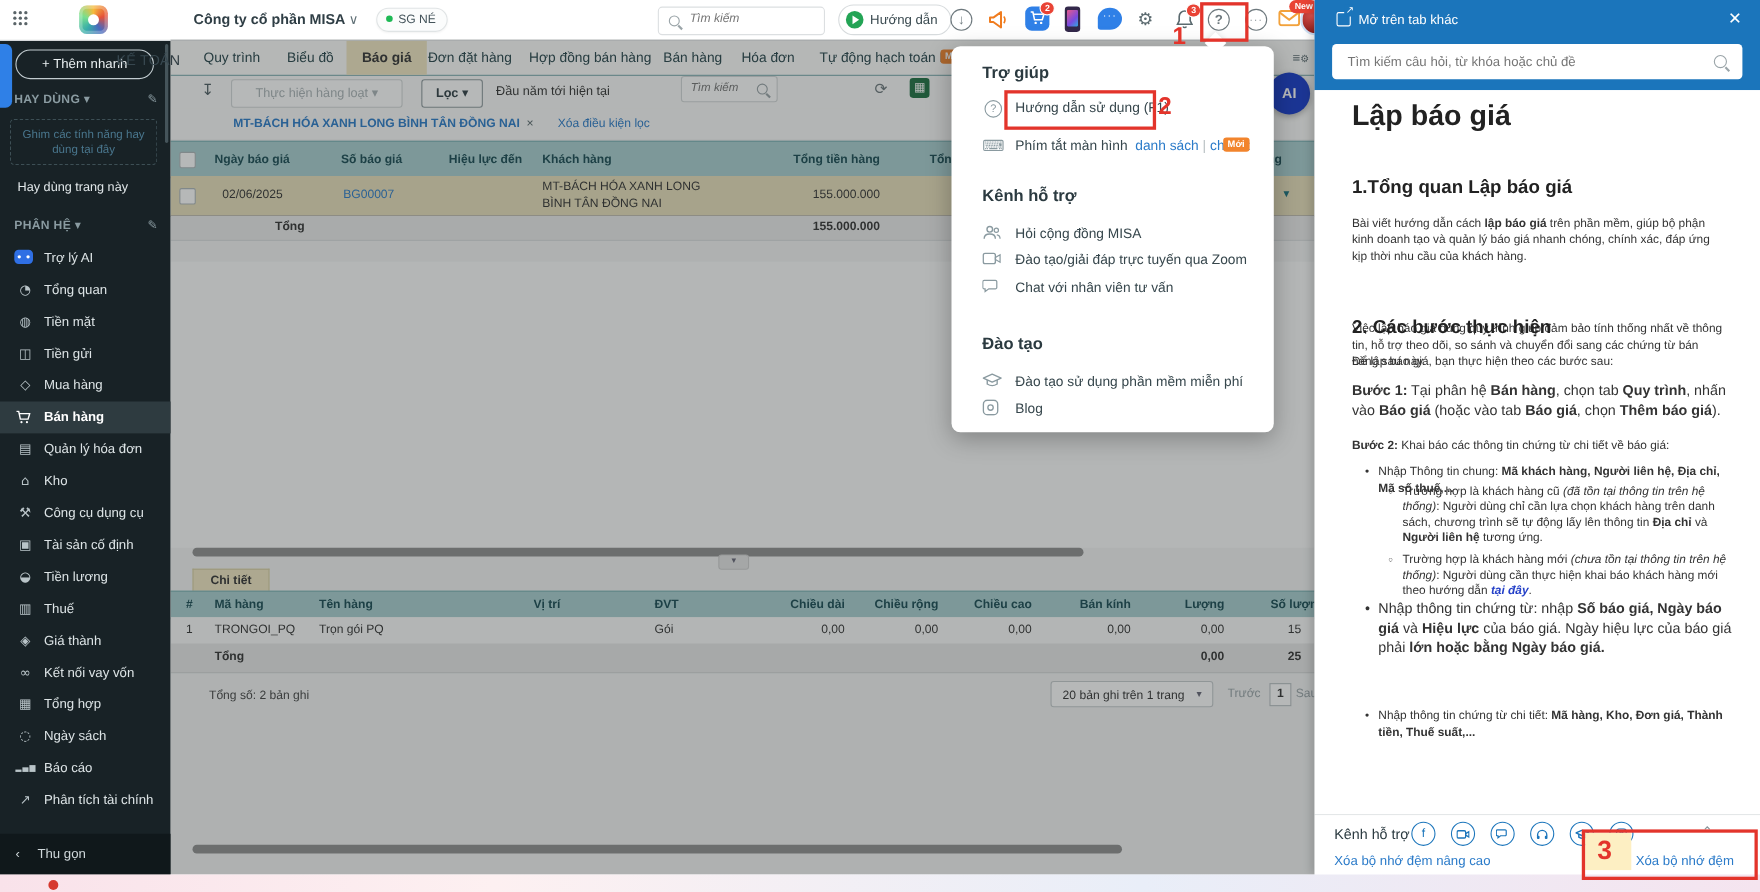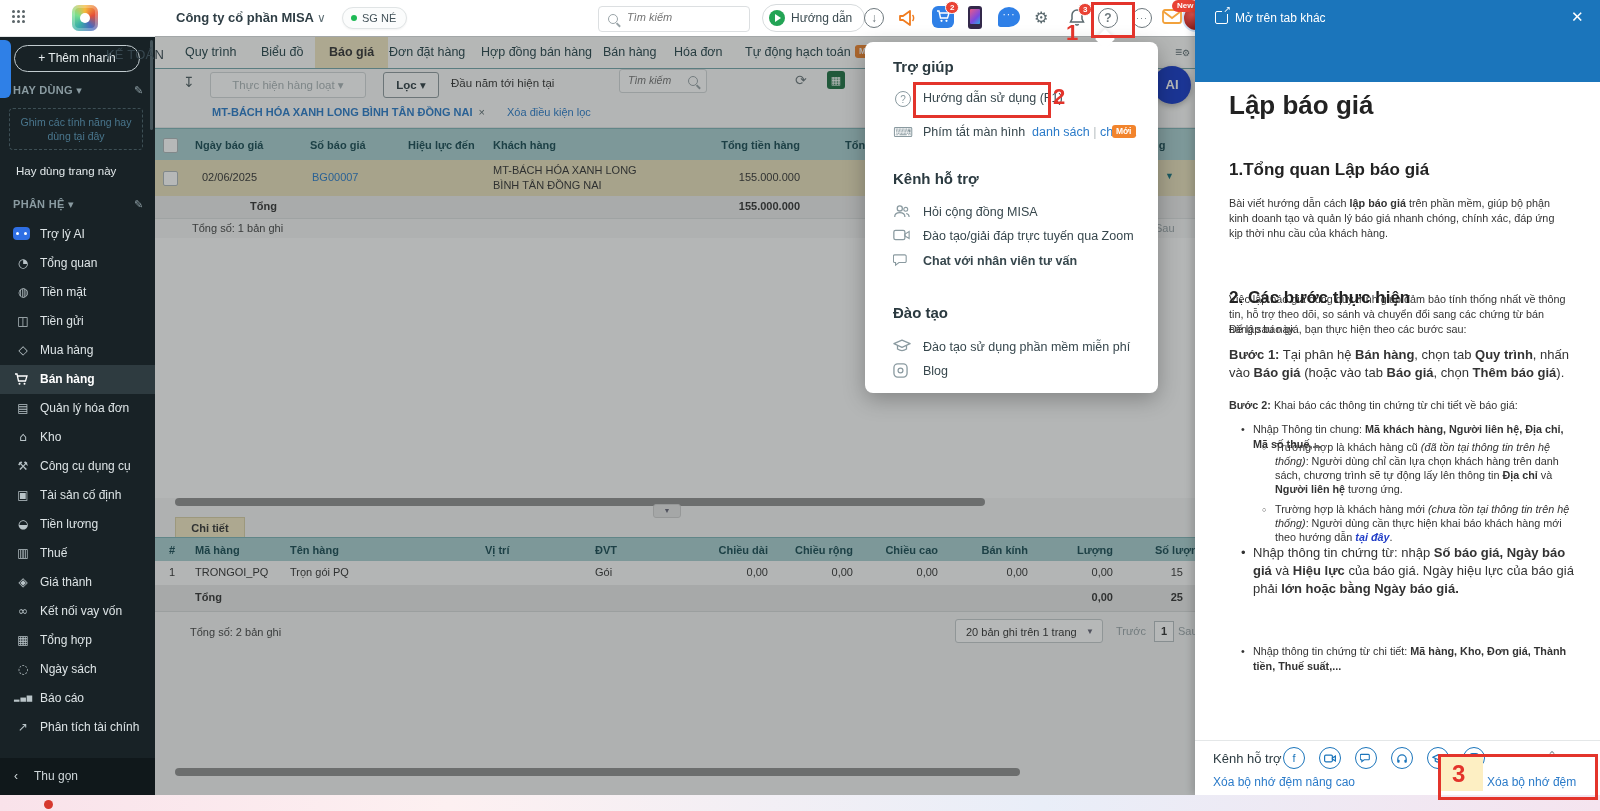--- a/index.html
+++ b/index.html
@@ -348,24 +348,20 @@
       <div class="cell" style="left:47px;top:11px;width:80px;">02/06/2025</div>
       <div class="cell" style="left:157px;top:11px;width:70px;color:#2b7bc9;">BG00007</div>
       <div class="cell" style="left:338px;top:3px;width:172px;white-space:normal;line-height:15px;">MT-BÁCH HÓA XANH LONG BÌNH TÂN ĐỒNG NAI</div>
       <div class="cell ralign" style="left:497px;top:11px;width:148px;">155.000.000</div>
       <div class="cell" style="left:1010px;top:11px;color:#17707c;font-size:9px;">▼</div>
     </div>
     <div class="gtotal">
       <div class="cell" style="left:95px;top:4px;font-weight:bold;">Tổng</div>
       <div class="cell ralign" style="left:497px;top:4px;width:148px;font-weight:bold;">155.000.000</div>
     </div>
-    <div class="gcount">
-      <div class="cell" style="left:37px;top:4px;color:#444;">Tổng số: 1 bản ghi</div>
-      <div class="cell" style="left:1000px;top:4px;color:#9aa4a8;">Sau</div>
-    </div>
     <div class="g1body"></div>
 
     <div class="hscroll" style="left:20px;top:462px;width:810px;"></div>
     <div class="collapsebtn">▼</div>
     <div class="dettab">Chi tiết</div>
 
     <div class="dhead">
       <div class="hcell" style="left:14px;width:20px;">#</div>
       <div class="hcell" style="left:40px;width:90px;">Mã hàng</div>
       <div class="hcell" style="left:135px;width:180px;">Tên hàng</div>
@@ -450,21 +446,21 @@
           <rect x="1" y="1.5" width="13" height="11" rx="2" fill="none" stroke="#8a9aa0" stroke-width="1.5"></rect>
           <path d="M14 6l5-3v8l-5-3z" fill="none" stroke="#8a9aa0" stroke-width="1.3"></path>
         </svg>
       </span>
     <div class="dditem" style="top:187px;">Đào tạo/giải đáp trực tuyến qua Zoom</div>
     <span class="ddic" style="top:211px;">
         <svg width="17" height="14" viewBox="0 0 20 16">
           <path d="M2 2h12a1.5 1.5 0 0 1 1.5 1.5v6A1.5 1.5 0 0 1 14 11H7l-4 3v-3H2A1.5 1.5 0 0 1 .5 9.5v-6A1.5 1.5 0 0 1 2 2z" fill="none" stroke="#8a9aa0" stroke-width="1.3"></path>
         </svg>
       </span>
-    <div class="dditem" style="top:212px;font-weight:bold;">Chat với nhân viên tư vấn</div>
+    <div class="dditem" style="top:212px;">Chat với nhân viên tư vấn</div>
 
     <div class="ddh" style="top:262px;">Đào tạo</div>
     <span class="ddic" style="top:297px;">
         <svg width="18" height="13" viewBox="0 0 20 14">
           <path d="M10 1 19 5l-9 4L1 5z" fill="none" stroke="#8a9aa0" stroke-width="1.4" stroke-linejoin="round"></path>
           <path d="M5 7v4c3 2 7 2 10 0V7" fill="none" stroke="#8a9aa0" stroke-width="1.4"></path>
         </svg>
       </span>
     <div class="dditem" style="top:298px;">Đào tạo sử dụng phần mềm miễn phí</div>
     <span class="ddic" style="top:321px;">
@@ -474,20 +470,24 @@
         </svg>
       </span>
     <div class="dditem" style="top:322px;">Blog</div>
   </div>
 
   <div class="rpanel">
     <div class="rphead">
       <span class="extlink"></span>
       <div class="rptitle">Mở trên tab khác</div>
       <div class="rpx">✕</div>
+      <div class="rpsearch">
+        <input placeholder="Tìm kiếm câu hỏi, từ khóa hoặc chủ đề" style="">
+        <span class="mag" style="right:14px;top:10px;width:10px;height:10px;"></span>
+      </div>
     </div>
     <div class="rpbody">
       <div class="rh1">Lập báo giá</div>
       <div class="rh2" style="top:78px;">1.Tổng quan Lập báo giá</div>
       <div class="rp" style="top:114px;">Bài viết hướng dẫn cách <b>lập báo giá</b> trên phần mềm, giúp bộ phận kinh doanh tạo và quản lý báo giá nhanh chóng, chính xác, đáp ứng kịp thời nhu cầu của khách hàng.</div>
       <div class="rp" style="top:162px;margin-top:48px;">Việc lập báo giá đúng quy trình giúp đảm bảo tính thống nhất về thông tin, hỗ trợ theo dõi, so sánh và chuyển đổi sang các chứng từ bán hàng sau này.</div>
       <div class="rh2" style="top:206px;">2. Các bước thực hiện</div>
       <div class="rp" style="top:240px;">Để lập báo giá, bạn thực hiện theo các bước sau:</div>
       <div class="rp big" style="top:264px;"><b>Bước 1:</b> Tại phân hệ <b>Bán hàng</b>, chọn tab <b>Quy trình</b>, nhấn vào <b>Báo giá</b> (hoặc vào tab <b>Báo giá</b>, chọn <b>Thêm báo giá</b>).</div>
       <div class="rp" style="top:316px;"><b>Bước 2:</b> Khai báo các thông tin chứng từ chi tiết về báo giá:</div>

